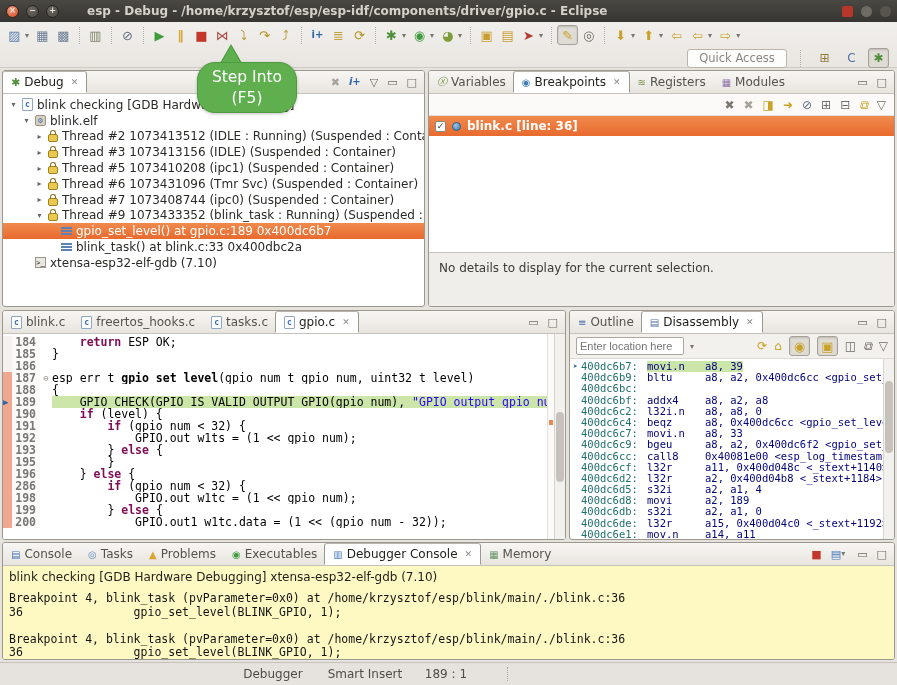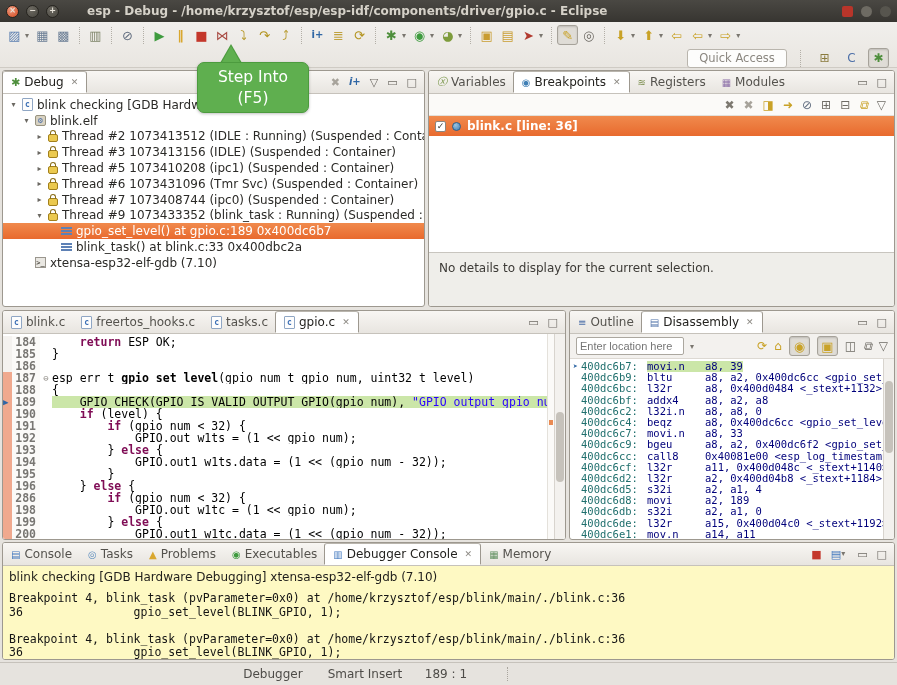--- a/index.html
+++ b/index.html
@@ -114,22 +114,22 @@
   .contitle{font-size:12px;color:#1F1E1B;padding:4px 6px 2px}
   .conpre{font:11.5px/13.5px "DejaVu Sans Mono","Liberation Mono",monospace;color:#141414;padding:6px 6px;white-space:pre}
 
   
   .statusbar{position:absolute;left:0;top:662px;width:100%;height:23px;background:#E6E3DE;
     border-top:1px solid #C6C2BB;display:flex;align-items:center;font-size:12px;color:#4E4C48}
   .scell{width:92px;text-align:center}
   .ssep{width:1px;height:14px;border-left:1px dotted #A9A59D;margin:0 26px}
 
   
-  .tooltip{position:absolute;left:197px;top:62px;width:112px;height:51px;background:#5FAF4F;
-    border:1px solid #4C9B3E;border-radius:7px;color:#fff;display:flex;flex-direction:column;
+  .tooltip{position:absolute;left:197px;top:62px;width:100px;height:51px;background:#5FAF4F;
+    border:1px solid #4C9B3E;border-radius:18px;color:#fff;display:flex;flex-direction:column;
     align-items:center;justify-content:center;font-size:15.5px;line-height:21px;z-index:50;
     box-shadow:0 1px 3px rgba(0,0,0,.25)}
   .tooltip .tri{position:absolute;left:22px;top:-19px;width:0;height:0;
     border:11px solid transparent;border-bottom:19px solid #4C9B3E;border-top:none}
   .tooltip .tri i{position:absolute;left:-9px;top:2px;width:0;height:0;display:block;
     border:9px solid transparent;border-bottom:16px solid #5FAF4F;border-top:none}
 </style>
 </head>
 <body>
 
@@ -370,21 +370,20 @@
           <div class="cl"><i class="ann"></i><b class="num">184</b><u class="fold" style="text-decoration:none"></u><span class="code"><span class="p">    </span><span class="k">return</span><span class="p"> ESP_OK;</span></span></div>
           <div class="cl"><i class="ann"></i><b class="num">185</b><u class="fold" style="text-decoration:none"></u><span class="code"><span class="p">}</span></span></div>
           <div class="cl"><i class="ann"></i><b class="num">186</b><u class="fold" style="text-decoration:none"></u><span class="code"></span></div>
           <div class="cl"><i class="ann chg"></i><b class="num">187</b><u class="fold" style="text-decoration:none">⊖</u><span class="code"><span class="p">esp_err_t </span><span class="f">gpio_set_level</span><span class="p">(gpio_num_t gpio_num, uint32_t level)</span></span></div>
           <div class="cl"><i class="ann chg"></i><b class="num">188</b><u class="fold" style="text-decoration:none"></u><span class="code"><span class="p">{</span></span></div>
           <div class="cl cur"><i class="ann chg"><span class="arrow">▶</span></i><b class="num">189</b><u class="fold" style="text-decoration:none"></u><span class="code"><span class="p">    GPIO_CHECK(GPIO_IS_VALID_OUTPUT_GPIO(gpio_num), </span><span class="s">"GPIO output gpio_num error"</span></span></div>
           <div class="cl"><i class="ann chg"></i><b class="num">190</b><u class="fold" style="text-decoration:none"></u><span class="code"><span class="p">    </span><span class="k">if</span><span class="p"> (level) {</span></span></div>
           <div class="cl"><i class="ann chg"></i><b class="num">191</b><u class="fold" style="text-decoration:none"></u><span class="code"><span class="p">        </span><span class="k">if</span><span class="p"> (gpio_num &lt; 32) {</span></span></div>
           <div class="cl"><i class="ann chg"></i><b class="num">192</b><u class="fold" style="text-decoration:none"></u><span class="code"><span class="p">            GPIO.out_w1ts = (1 &lt;&lt; gpio_num);</span></span></div>
           <div class="cl"><i class="ann chg"></i><b class="num">193</b><u class="fold" style="text-decoration:none"></u><span class="code"><span class="p">        } </span><span class="k">else</span><span class="p"> {</span></span></div>
-          <div class="cl"><i class="ann chg"></i><b class="num">194</b><u class="fold" style="text-decoration:none"></u><span class="code"><span class="p">            GPIO.out1_w1ts.data = (1 &lt;&lt; (gpio_num - 32));</span></span></div>
           <div class="cl"><i class="ann chg"></i><b class="num">195</b><u class="fold" style="text-decoration:none"></u><span class="code"><span class="p">        }</span></span></div>
           <div class="cl"><i class="ann chg"></i><b class="num">196</b><u class="fold" style="text-decoration:none"></u><span class="code"><span class="p">    } </span><span class="k">else</span><span class="p"> {</span></span></div>
           <div class="cl"><i class="ann chg"></i><b class="num">286</b><u class="fold" style="text-decoration:none"></u><span class="code"><span class="p">        </span><span class="k">if</span><span class="p"> (gpio_num &lt; 32) {</span></span></div>
           <div class="cl"><i class="ann chg"></i><b class="num">198</b><u class="fold" style="text-decoration:none"></u><span class="code"><span class="p">            GPIO.out_w1tc = (1 &lt;&lt; gpio_num);</span></span></div>
           <div class="cl"><i class="ann chg"></i><b class="num">199</b><u class="fold" style="text-decoration:none"></u><span class="code"><span class="p">        } </span><span class="k">else</span><span class="p"> {</span></span></div>
           <div class="cl"><i class="ann chg"></i><b class="num">200</b><u class="fold" style="text-decoration:none"></u><span class="code"><span class="p">            GPIO.out1_w1tc.data = (1 &lt;&lt; (gpio_num - 32));</span></span></div>
         </div>
       <div class="ovr">
           <i style="top:42%"></i>
         </div>
@@ -419,21 +418,21 @@
           <i class="pi tbi pressed" style="color:#C9A227">◉</i>
           <i class="pi tbi pressed" style="color:#C9A227">▣</i>
           <i class="pi" style="color:#6F6C66">◫</i>
           <i class="pi" style="color:#6F6C66">⧉</i>
           <i class="pi" style="color:#6F6C66">▽</i>
         </span>
     </div>
     <div class="dbody" id="dabody">
         <div class="dl cur"><span class="dm">➤</span><span class="da">400dc6b7:</span><span class="di"><b>movi.n</b><span>a8, 39</span></span></div>
         <div class="dl"><span class="dm"></span><span class="da">400dc6b9:</span><span class="di"><b>bltu</b><span>a8, a2, 0x400dc6cc &lt;gpio_set_</span></span></div>
-        <div class="dl"><span class="dm"></span><span class="da">400dc6bc:</span><span class="di"><b>l32r</b><span>a8, 0x400d0484 &lt;_stext+1132&gt;</span></span></div>
+        <div class="dl"><span class="dm"></span><span class="da">400dc6bc:</span></div>
         <div class="dl"><span class="dm"></span><span class="da">400dc6bf:</span><span class="di"><b>addx4</b><span>a8, a2, a8</span></span></div>
         <div class="dl"><span class="dm"></span><span class="da">400dc6c2:</span><span class="di"><b>l32i.n</b><span>a8, a8, 0</span></span></div>
         <div class="dl"><span class="dm"></span><span class="da">400dc6c4:</span><span class="di"><b>beqz</b><span>a8, 0x400dc6cc &lt;gpio_set_leve</span></span></div>
         <div class="dl"><span class="dm"></span><span class="da">400dc6c7:</span><span class="di"><b>movi.n</b><span>a8, 33</span></span></div>
         <div class="dl"><span class="dm"></span><span class="da">400dc6c9:</span><span class="di"><b>bgeu</b><span>a8, a2, 0x400dc6f2 &lt;gpio_set_</span></span></div>
         <div class="dl"><span class="dm"></span><span class="da">400dc6cc:</span><span class="di"><b>call8</b><span>0x40081e00 &lt;esp_log_timestamp</span></span></div>
         <div class="dl"><span class="dm"></span><span class="da">400dc6cf:</span><span class="di"><b>l32r</b><span>a11, 0x400d048c &lt;_stext+1140&gt;</span></span></div>
         <div class="dl"><span class="dm"></span><span class="da">400dc6d2:</span><span class="di"><b>l32r</b><span>a2, 0x400d04b8 &lt;_stext+1184&gt;</span></span></div>
         <div class="dl"><span class="dm"></span><span class="da">400dc6d5:</span><span class="di"><b>s32i</b><span>a2, a1, 4</span></span></div>
         <div class="dl"><span class="dm"></span><span class="da">400dc6d8:</span><span class="di"><b>movi</b><span>a2, 189</span></span></div>

